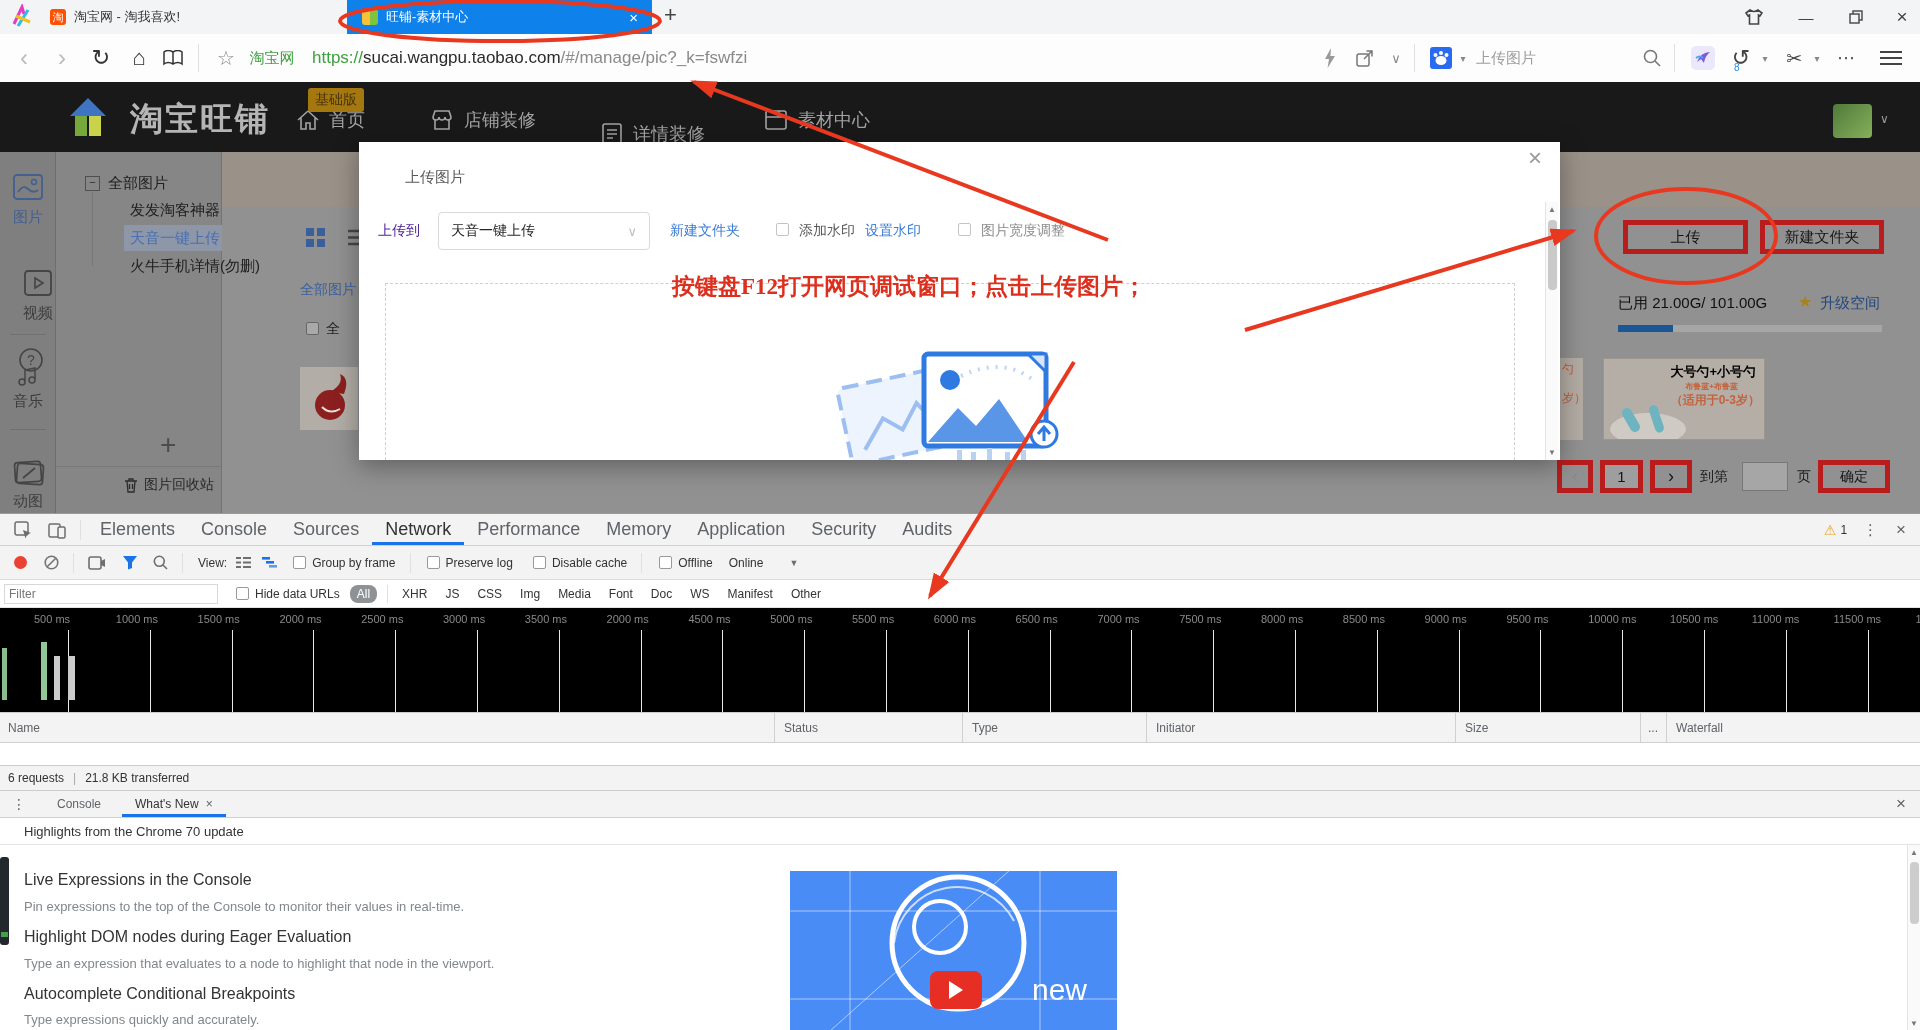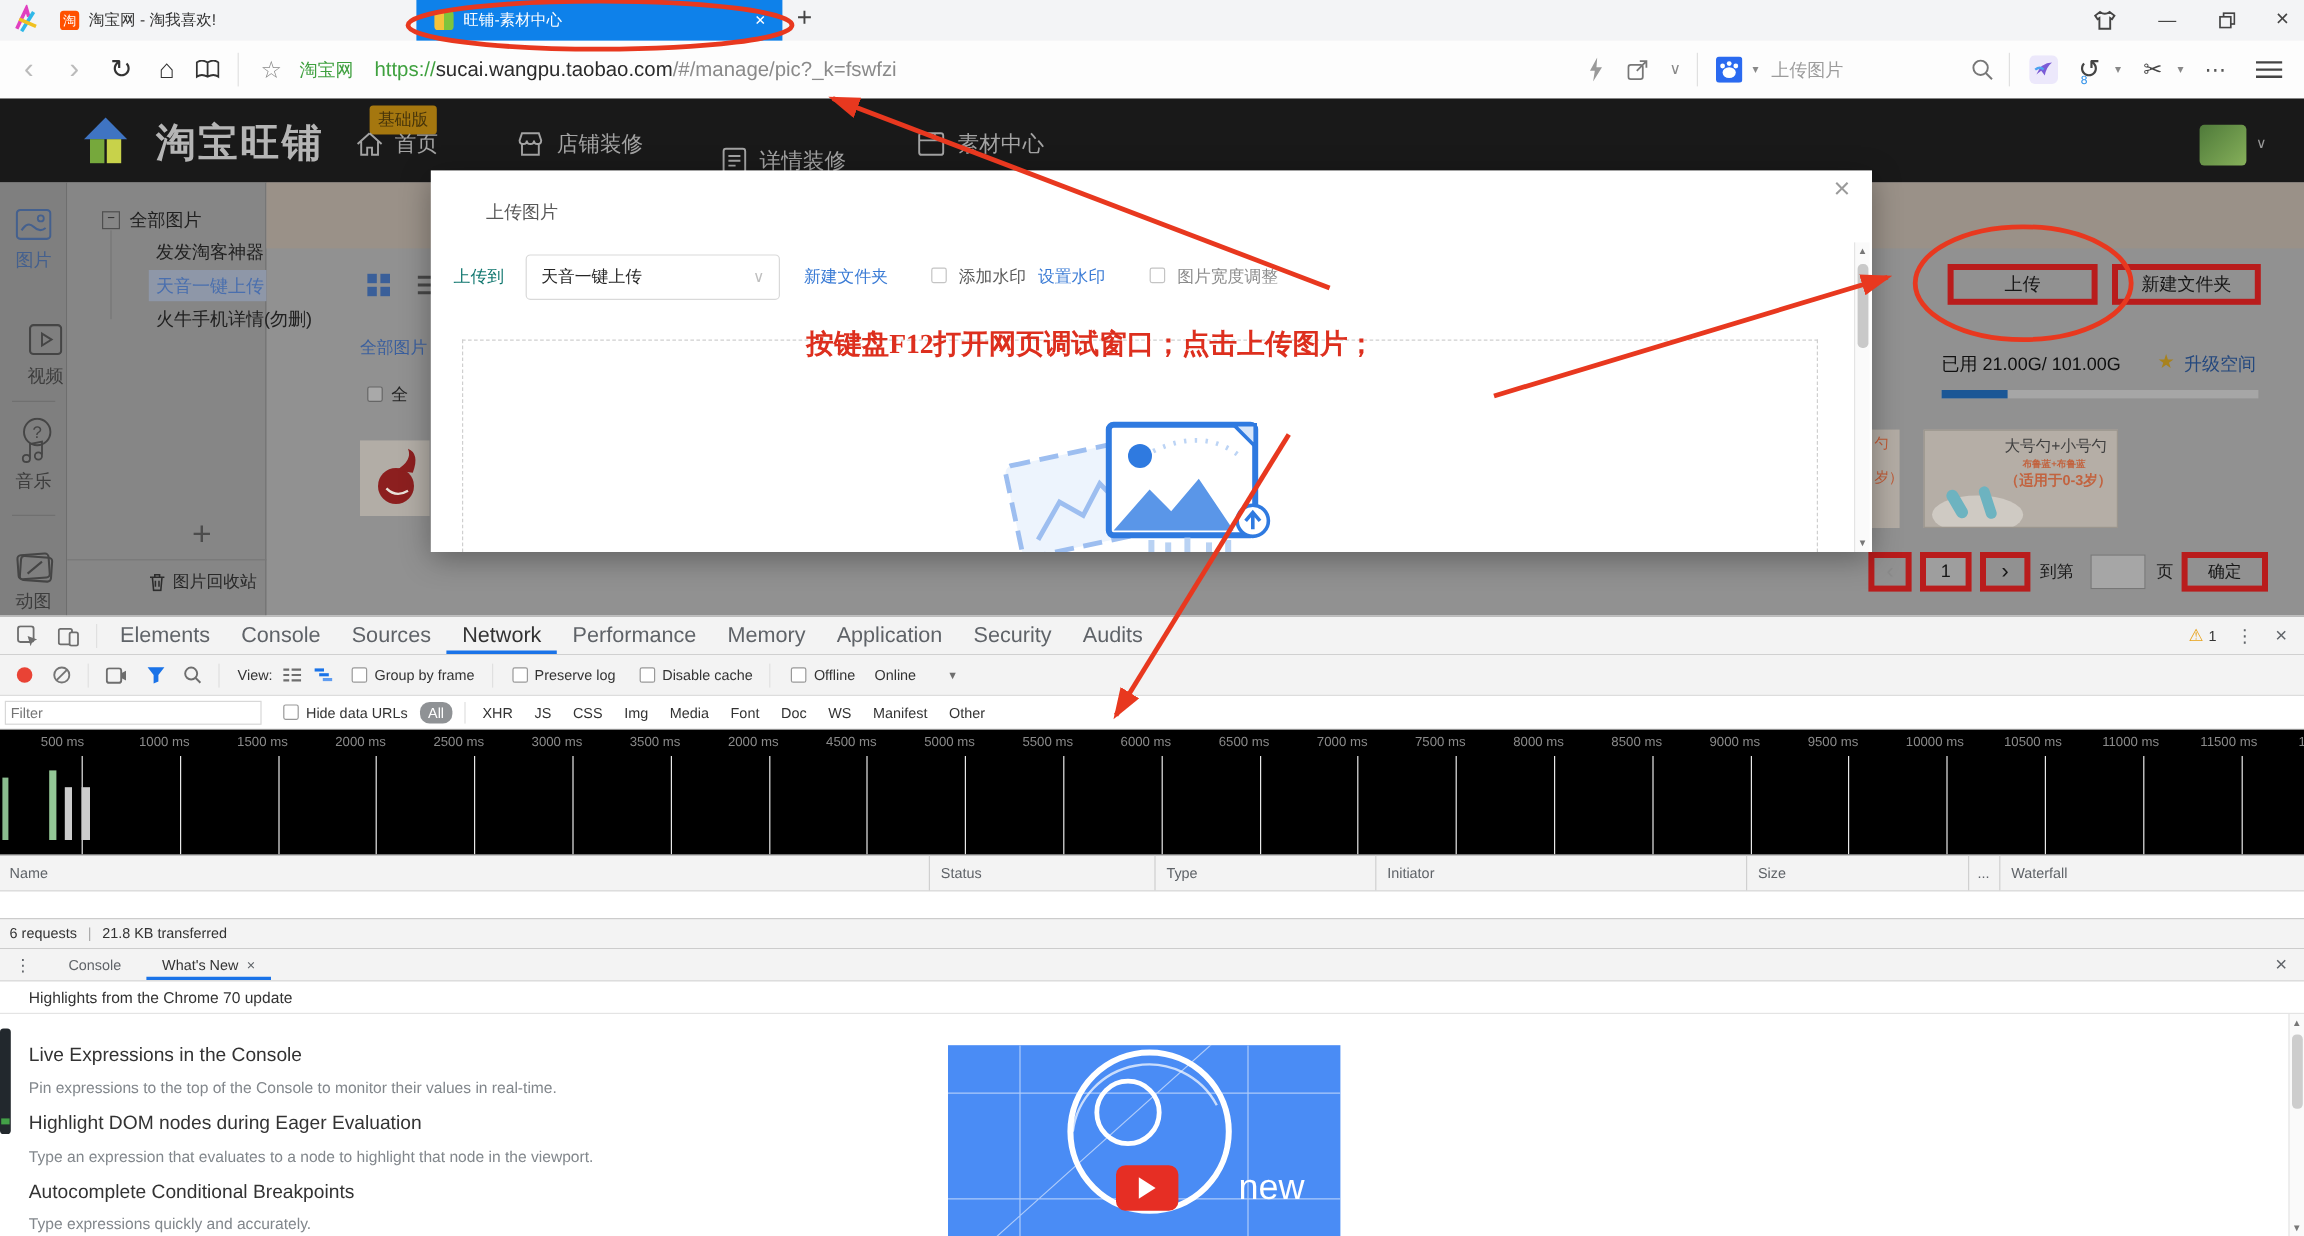--- a/index.html
+++ b/index.html
@@ -284,21 +284,21 @@
     <span class="abs" style="left:1820px;top:212px;font-size:15px;color:#24487e;">升级空间</span>
     <div class="abs" style="left:1618px;top:243px;width:264px;height:7px;background:#a6a6a6;">
       <div style="height:7px;background:#1b5796;width:21%;"></div>
     </div>
 
     <div class="abs" style="left:1560px;top:276px;width:23px;height:82px;background:#b3aca4;overflow:hidden;color:#c05a35;font-size:12px;line-height:15px;padding:4px 2px;box-sizing:border-box;">
       <div>勺</div>
       <div style="margin-top:14px;">岁）</div>
     </div>
     <div class="abs" style="left:1603px;top:276px;width:162px;height:82px;background:#b5aea6;border:1px solid #9c968e;box-sizing:border-box;overflow:hidden;">
-      <div style="text-align:right;padding-right:8px;margin-top:4px;font-size:13px;font-weight:normal;color:#404040;">大号勺+小号勺</div>
+      <div style="text-align:right;padding-right:8px;margin-top:4px;font-size:13px;font-weight:bold;color:#000000;">大号勺+小号勺</div>
       <div style="text-align:right;padding-right:26px;font-size:8px;font-weight:bold;color:#c2633f;">布鲁蓝+布鲁蓝</div>
       <div style="text-align:right;padding-right:4px;font-size:12px;font-weight:bold;color:#c2633f;">（适用于0-3岁）</div>
       <svg width="90" height="40" style="position:absolute;left:4px;bottom:0;">
           <ellipse cx="40" cy="30" rx="38" ry="16" fill="#cfcac3"></ellipse>
           <rect x="18" y="8" width="10" height="26" rx="5" fill="#6db3c0" transform="rotate(-30 23 21)"></rect>
           <rect x="44" y="6" width="9" height="28" rx="4.5" fill="#6db3c0" transform="rotate(-18 48 20)"></rect>
         </svg>
     </div>
 
     <div class="pgbtn" style="left:1557px;top:378px;width:36px;height:33px;color:#8a8a8a;font-size:18px;">
@@ -314,21 +314,21 @@
     <div class="abs" style="left:1742px;top:380px;width:46px;height:29px;background:#a6a6a6;border:1px solid #777;box-sizing:border-box;"></div>
     <span class="abs" style="left:1797px;top:386px;font-size:14px;color:#1c1c1c;">页</span>
     <div class="pgbtn" style="left:1818px;top:378px;width:72px;height:33px;font-size:14px;">
         <span>确定</span>
       </div>
   </div>
 
   <div class="dialog">
     <span class="abs" style="right:18px;top:2px;font-size:24px;color:#9b9b9b;">×</span>
     <span class="abs" style="left:46px;top:26px;font-size:15px;color:#595959;">上传图片</span>
-    <span class="abs" style="left:19px;top:80px;font-size:14px;color:#0f766e;">上传到</span>
+    <span class="abs" style="left:19px;top:80px;font-size:14px;color:#4c1d95;">上传到</span>
     <div class="abs flex" style="left:79px;top:70px;width:212px;height:38px;border:1px solid #d9d9d9;border-radius:4px;box-sizing:border-box;padding:0 12px;">
       <span style="flex:1;font-size:14px;color:#262626;">天音一键上传</span>
       <span style="color:#bfbfbf;font-size:13px;">∨</span>
     </div>
     <span class="abs blue" style="left:311px;top:80px;font-size:14px;">新建文件夹</span>
     <span class="abs cb" style="left:417px;top:81px;"></span>
     <span class="abs" style="left:440px;top:80px;font-size:14px;color:#595959;">添加水印</span>
     <span class="abs blue" style="left:506px;top:80px;font-size:14px;">设置水印</span>
     <span class="abs cb" style="left:599px;top:81px;"></span>
     <span class="abs" style="left:622px;top:80px;font-size:14px;color:#8c8c8c;">图片宽度调整</span>

